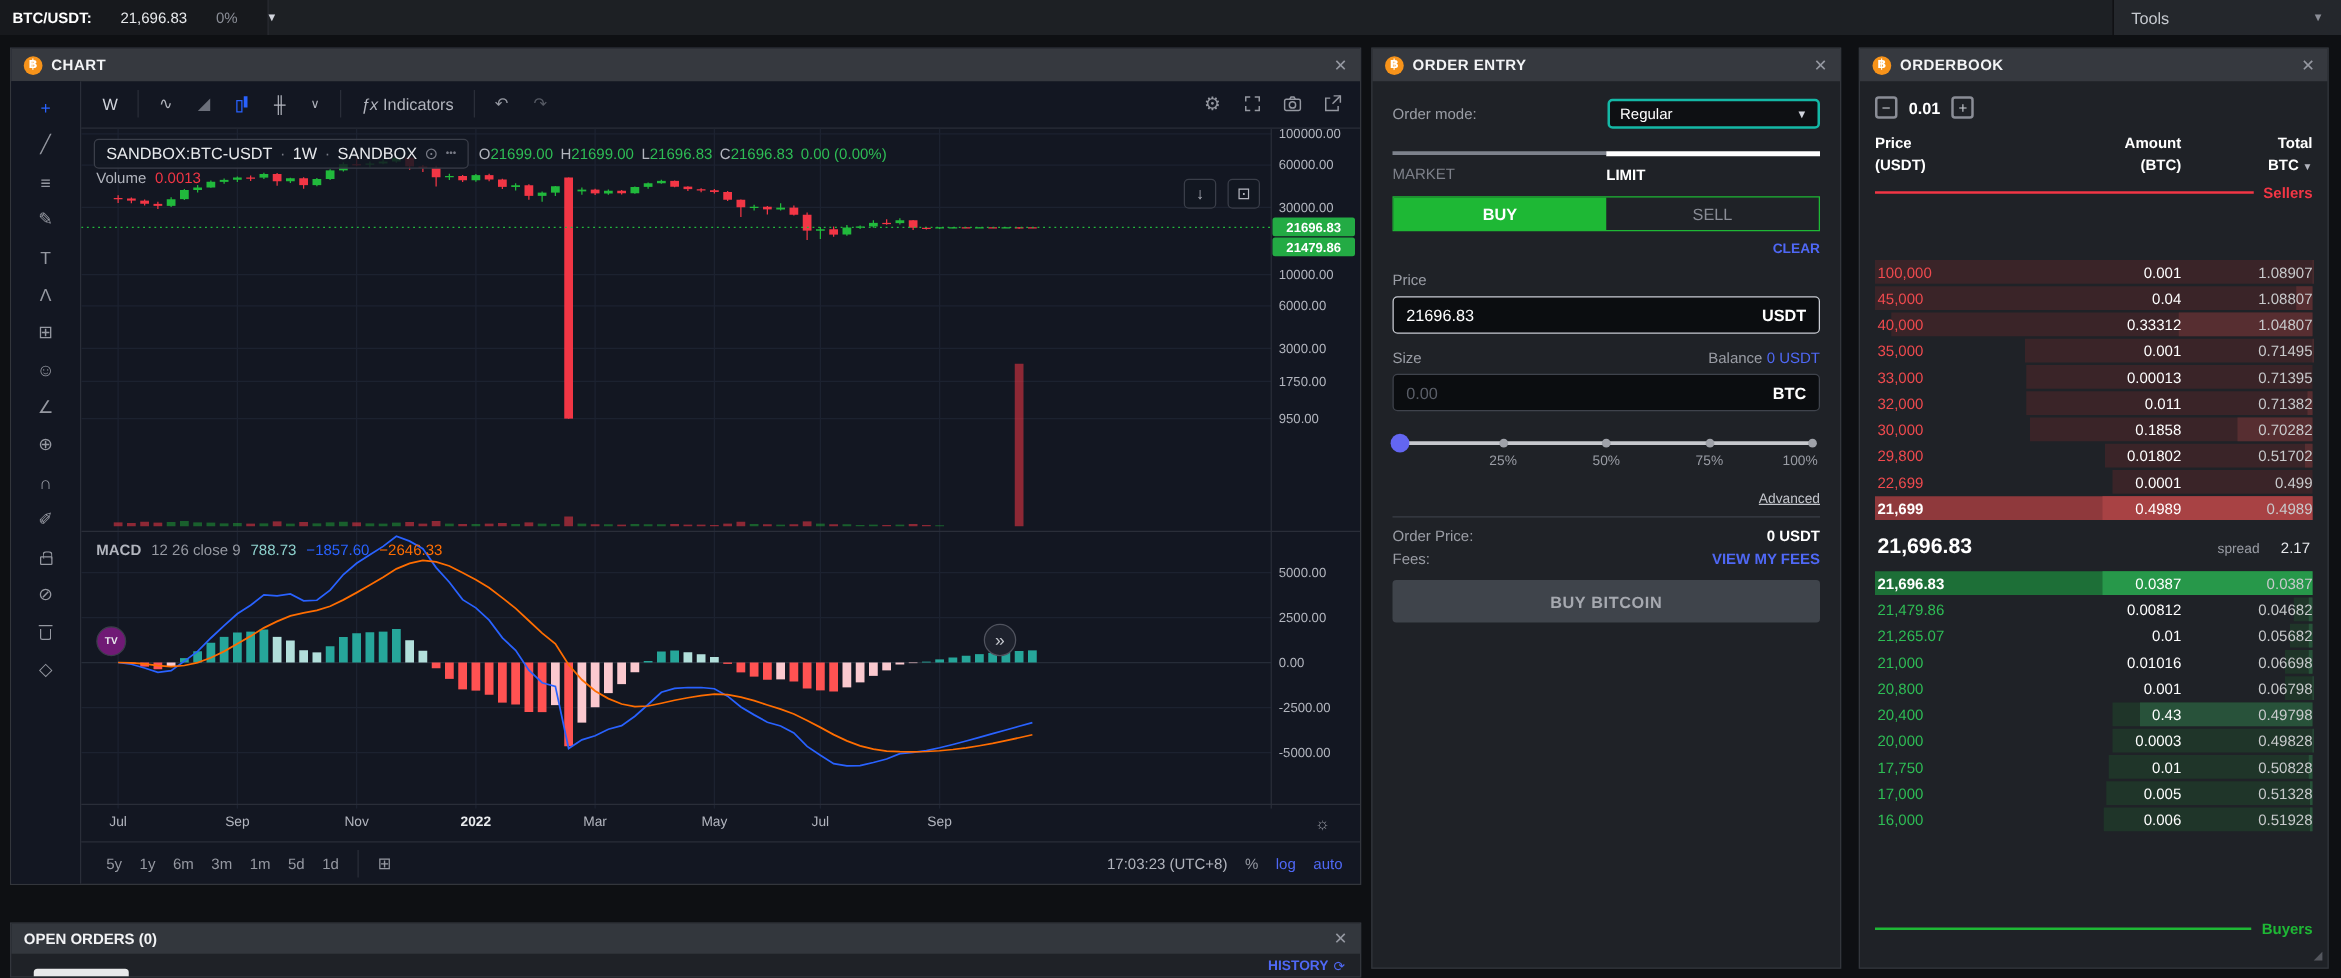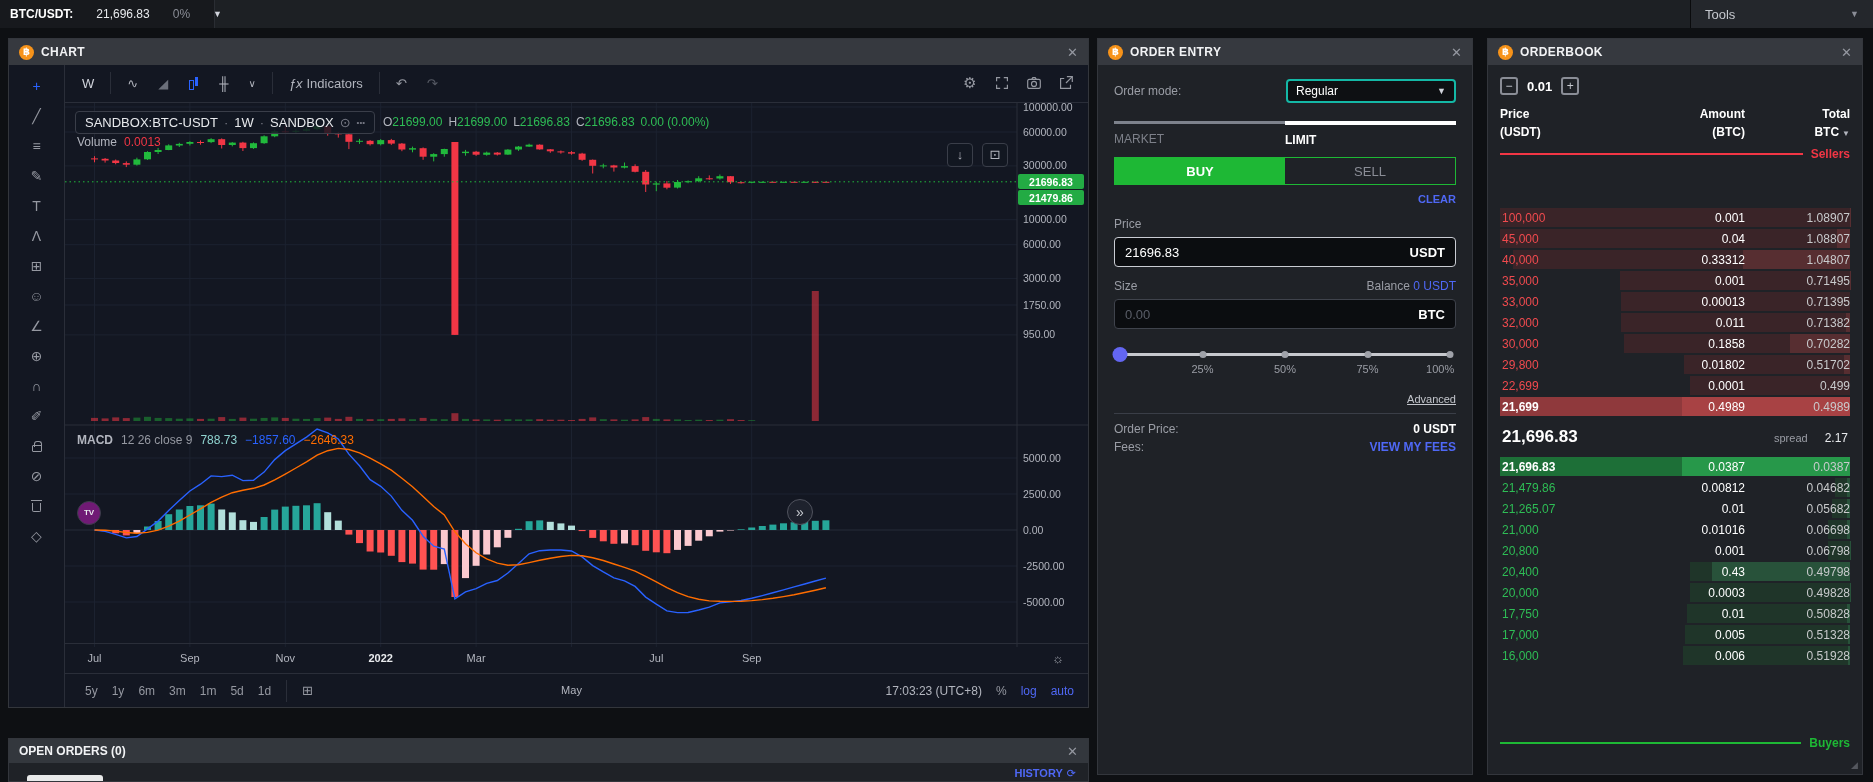--- a/index.html
+++ b/index.html
@@ -592,21 +592,21 @@
         <span id="goto-recent">»</span>
         <span id="tv-logo">TV</span>
       </div>
       <div id="x-axis">
         <span class="sun">☼</span>
       <span class="xl" style="left: 29.5px;">Jul</span>
           <span class="xl" style="left: 124.9px;">Sep</span>
           <span class="xl" style="left: 220.3px;">Nov</span>
           <span class="xl major" style="left: 315.7px;">2022</span>
           <span class="xl" style="left: 411.1px;">Mar</span>
-          <span class="xl" style="left: 506.5px; margin-top: 32px;">May</span>
+          <span class="xl" style="left: 506.5px;">May</span>
           <span class="xl" style="left: 591.3px;">Jul</span>
           <span class="xl" style="left: 686.7px;">Sep</span>
         </div>
       <div id="chart-bottombar">
         <span id="range-btns" style="display:flex;gap:2px">
             <span class="range-btn">5y</span>
             <span class="range-btn">1y</span>
             <span class="range-btn">6m</span>
             <span class="range-btn">3m</span>
             <span class="range-btn">1m</span>
@@ -679,20 +679,21 @@
     <div id="oe-summary">
       <div class="oe-row">
         <span class="oe-label">Order Price:</span>
         <span class="white">0 USDT</span>
       </div>
       <div class="oe-row">
         <span class="oe-label">Fees:</span>
         <span class="link" style="font-weight:bold">VIEW MY FEES</span>
       </div>
     </div>
+    <div id="submit-btn">BUY BITCOIN</div>
   </div>
 </div>
 
 <div id="orderbook" class="panel">
   <div class="panel-header">
     <span class="btc-ico">฿</span>
     <span class="ptitle">ORDERBOOK</span>
     <span class="close">✕</span>
   </div>
   <div id="ob-body">

